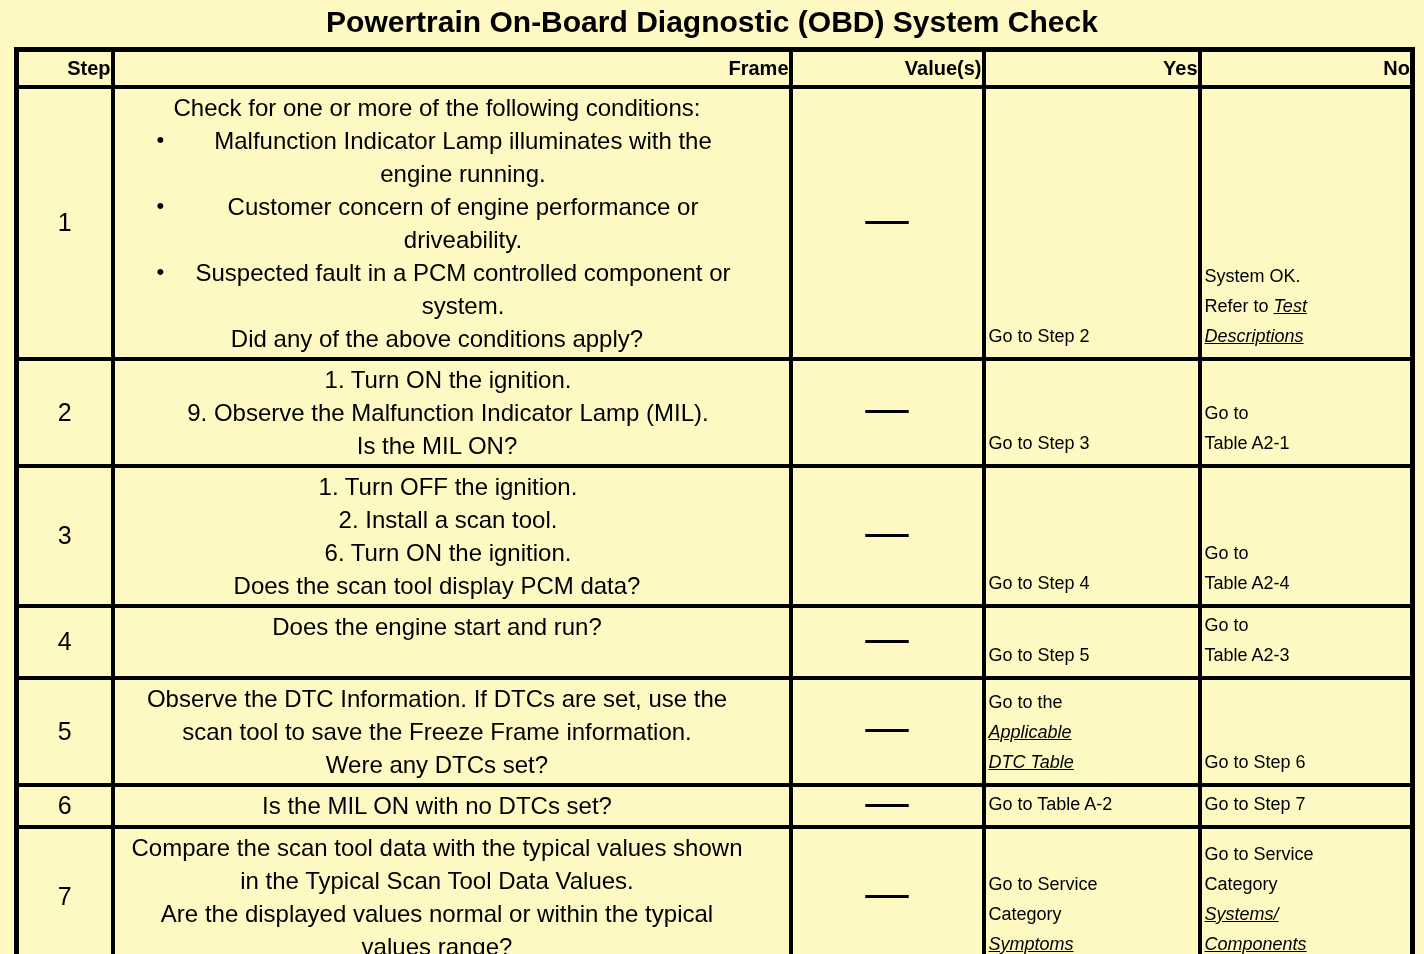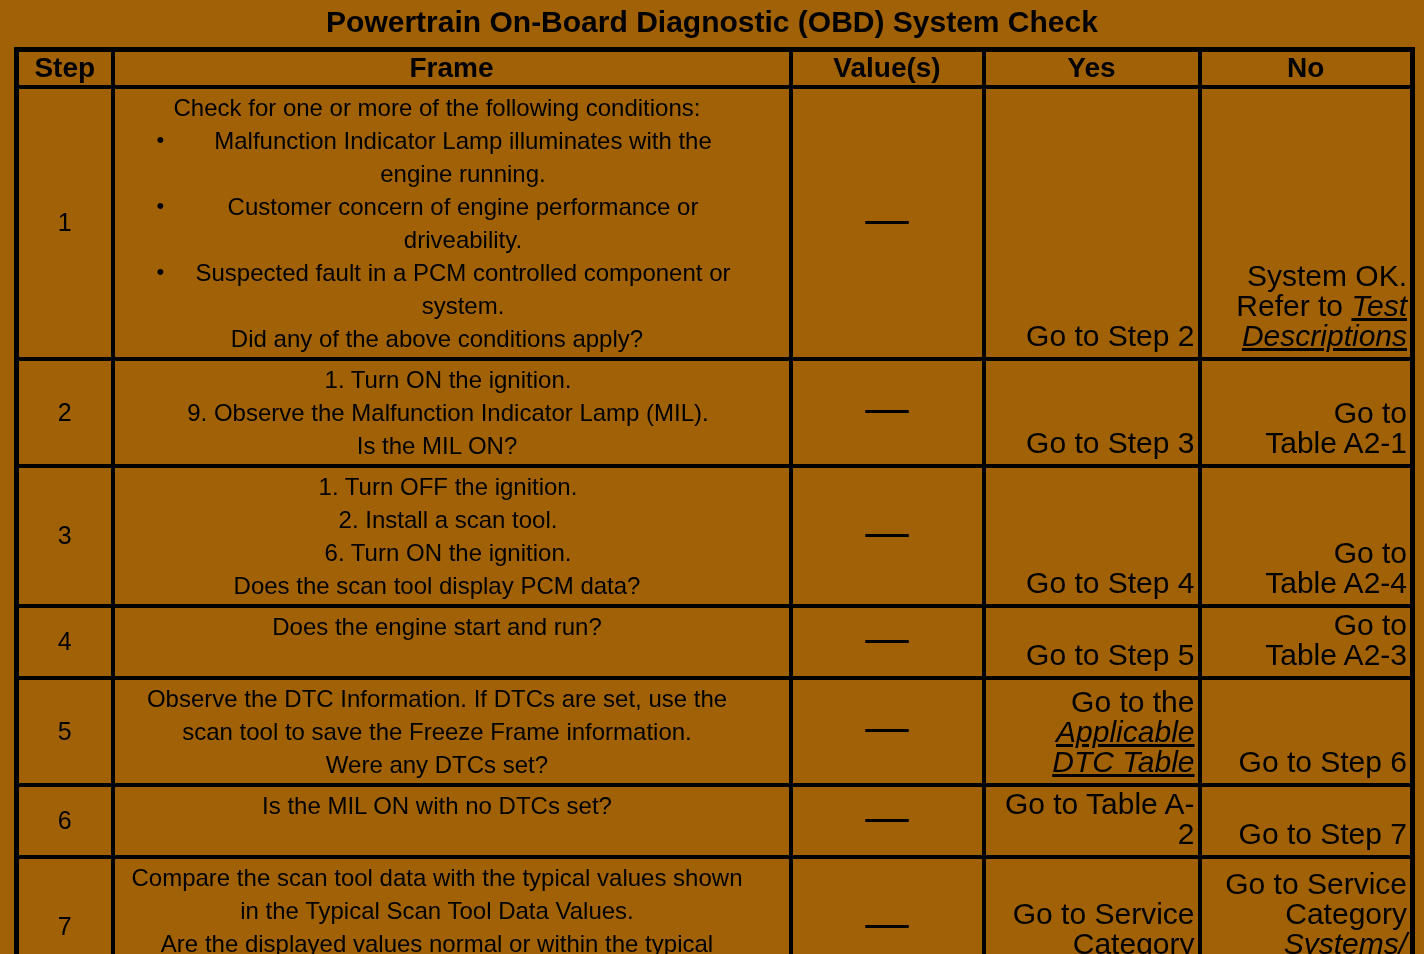--- a/index.html
+++ b/index.html
@@ -6,21 +6,21 @@
     margin: 0;
     padding: 0;
     background: #ffffff;
     font-family: "Liberation Sans", sans-serif;
     color: #000;
   }
   .page {
     position: relative;
     width: 1424px;
     height: 954px;
-    background: #a16207;
+    background: #fef9c3;
     overflow: hidden;
   }
   .doc-title {
     padding-top: 5px;
     width: 1424px;
     text-align: center;
     font-size: 30px;
     font-weight: bold;
     letter-spacing: 0px;
     line-height: 34px;
@@ -30,23 +30,23 @@
     table-layout: fixed;
     width: 1396px;
     margin: 8px 0 0 14px;
     border: 5px solid #000;
   }
   table.obd th, table.obd td {
     border: 4px solid #000;
     overflow: hidden;
   }
   th.hdr {
-    font-size: 28px;
+    font-size: 20px;
     font-weight: bold;
-    text-align: center;
+    text-align: right;
     vertical-align: middle;
     padding: 0;
   }
   td.step-cell {
     text-align: center;
     vertical-align: middle;
     font-size: 25px;
     padding: 0;
   }
   td.action-cell {
@@ -62,23 +62,23 @@
     padding: 0;
   }
   .dash {
     display: inline-block;
     font-size: 30px;
     font-weight: bold;
     line-height: 20px;
     transform: scaleX(1.45);
   }
   td.yes-cell, td.no-cell {
-    text-align: right;
+    text-align: left;
     vertical-align: bottom;
-    font-size: 30px;
+    font-size: 18px;
     line-height: 30px;
     padding: 2px 3px 6px 3px;
   }
   .blk { position: relative; }
   .blk.num { padding-left: 22px; }
   .blk.bullet { padding-left: 52px; }
   .blk .marker {
     position: absolute;
     left: 27px;
     top: -1px;

